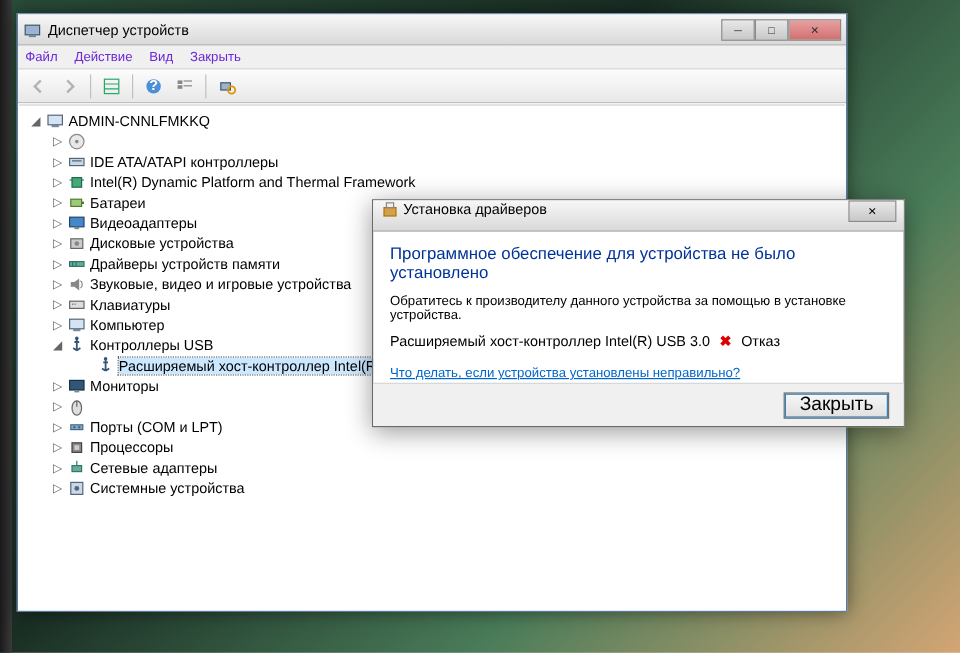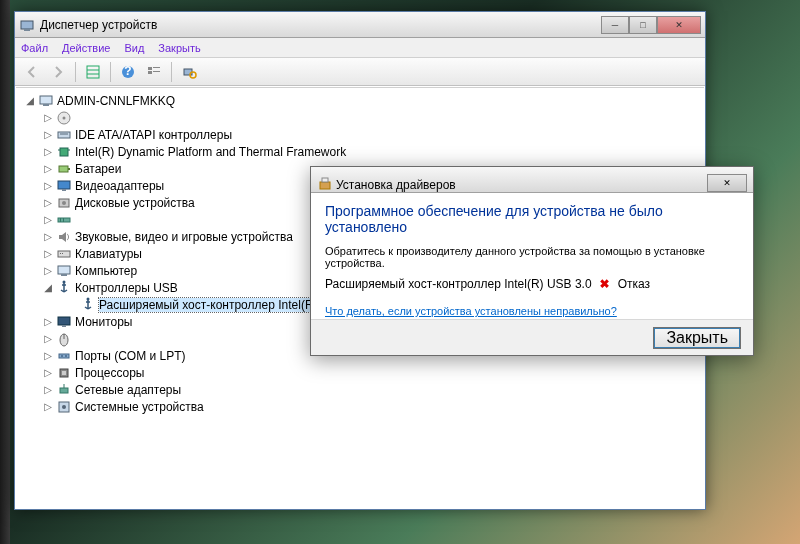--- a/index.html
+++ b/index.html
@@ -20,21 +20,21 @@
 .tbtn svg{width:16px;height:16px}
 .tsep{width:1px;height:20px;background:#c0c0c0;margin:0 2px}
 .tree-area{position:absolute;left:1px;top:75px;right:1px;bottom:1px;background:#fff;border-top:1px solid #d0d0d0;overflow:hidden;padding:4px 0}
 .tree-node{display:flex;align-items:center;height:17px;padding-left:8px;font-size:12px;color:#000;white-space:nowrap}
 .exp{width:12px;height:12px;display:flex;align-items:center;justify-content:center;font-size:10px;color:#666;margin-right:2px;cursor:pointer}
 .nico{width:16px;height:16px;margin-right:3px;display:flex;align-items:center;justify-content:center}
 .lvl1{padding-left:26px}
 .lvl2{padding-left:50px}
 .tree-node.sel .lbl{background:#cce8ff;outline:1px dotted #666}
 .dialog{position:absolute;left:310px;top:166px;width:444px;height:190px;background:#fff;border:1px solid #6a6a6a;box-shadow:0 4px 20px rgba(0,0,0,0.4)}
-.dlg-title{height:26px;background:linear-gradient(180deg,#f7f7f7 0%,#e8e8e8 50%,#d9d9d9 100%);border-bottom:1px solid #a0a0a0;display:flex;align-items:flex-end;padding:0 6px}
+.dlg-title{height:26px;background:linear-gradient(180deg,#f7f7f7 0%,#e8e8e8 50%,#d9d9d9 100%);border-bottom:1px solid #a0a0a0;display:flex;align-items:flex-start;padding:0 6px}
 .dlg-title .ttl{flex:1;font-size:12px;color:#000}
 .dlg-close{width:40px;height:18px;background:linear-gradient(180deg,#e8e8e8,#c8c8c8);border:1px solid #8a8a8a;display:flex;align-items:center;justify-content:center;font-size:9px}
 .dlg-body{padding:10px 14px}
 .dlg-heading{font-size:14px;color:#003399;margin-bottom:10px}
 .dlg-text{font-size:11px;color:#000;margin-bottom:8px}
 .dlg-device{font-size:11px;color:#000;display:flex;align-items:flex-start;gap:4px}
 .dlg-device .dname{flex:0 0 auto}
 .dlg-device .xmark{color:#d00;font-weight:bold;margin:0 4px}
 .dlg-link{font-size:11px;color:#0066cc;text-decoration:underline;margin-top:14px;display:inline-block;cursor:pointer}
 .dlg-footer{position:absolute;bottom:0;left:0;right:0;height:36px;background:#f0f0f0;border-top:1px solid #d8d8d8;display:flex;align-items:center;justify-content:flex-end;padding:0 12px}
@@ -183,20 +183,21 @@
         </div>
         <div class="tree-node lvl1">
           <span class="exp">▷</span>
           <span class="nico">
             <svg viewBox="0 0 16 16">
               <rect x="2" y="6" width="12" height="4" fill="#6a9" stroke="#376"></rect>
               <rect x="4" y="6" width="1" height="4" fill="#376"></rect>
               <rect x="7" y="6" width="1" height="4" fill="#376"></rect>
             </svg>
           </span>
+          <span class="lbl">Драйверы устройств памяти</span>
         </div>
         <div class="tree-node lvl1">
           <span class="exp">▷</span>
           <span class="nico">
             <svg viewBox="0 0 16 16">
               <path d="M3 6v4h3l4 3V3L6 6z" fill="#888"></path>
               <path d="M11 5c2 1 2 5 0 6" fill="none" stroke="#888"></path>
             </svg>
           </span>
           <span class="lbl">Звуковые, видео и игровые устройства</span>

